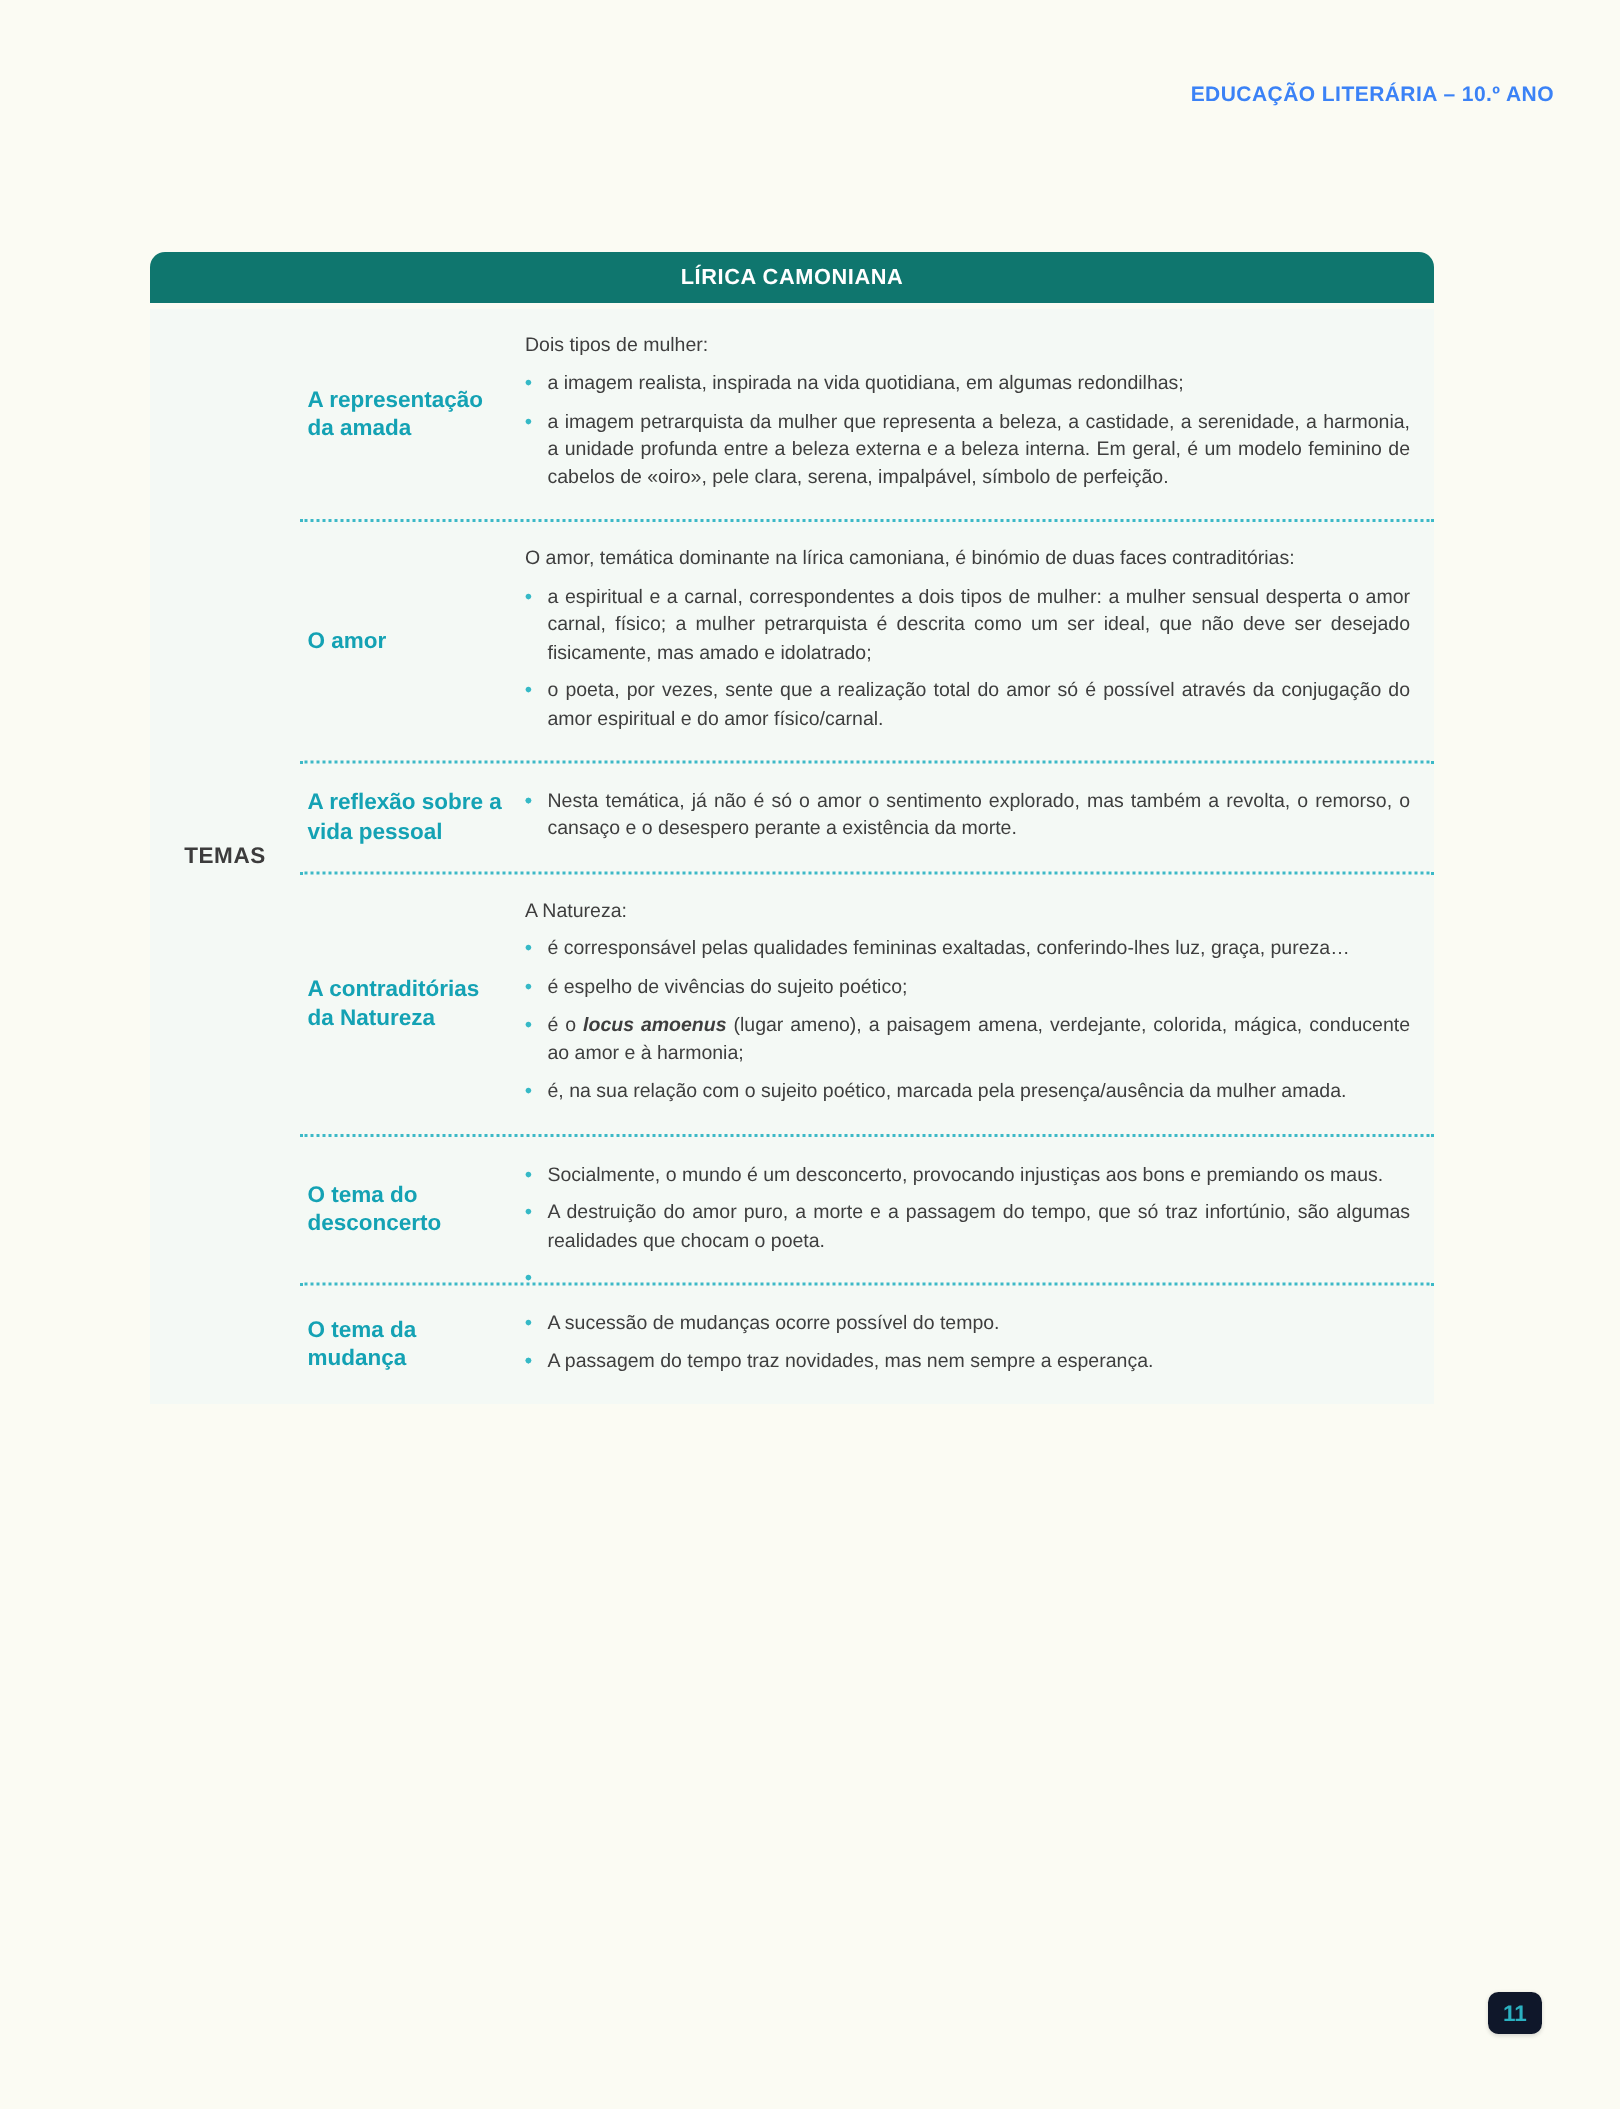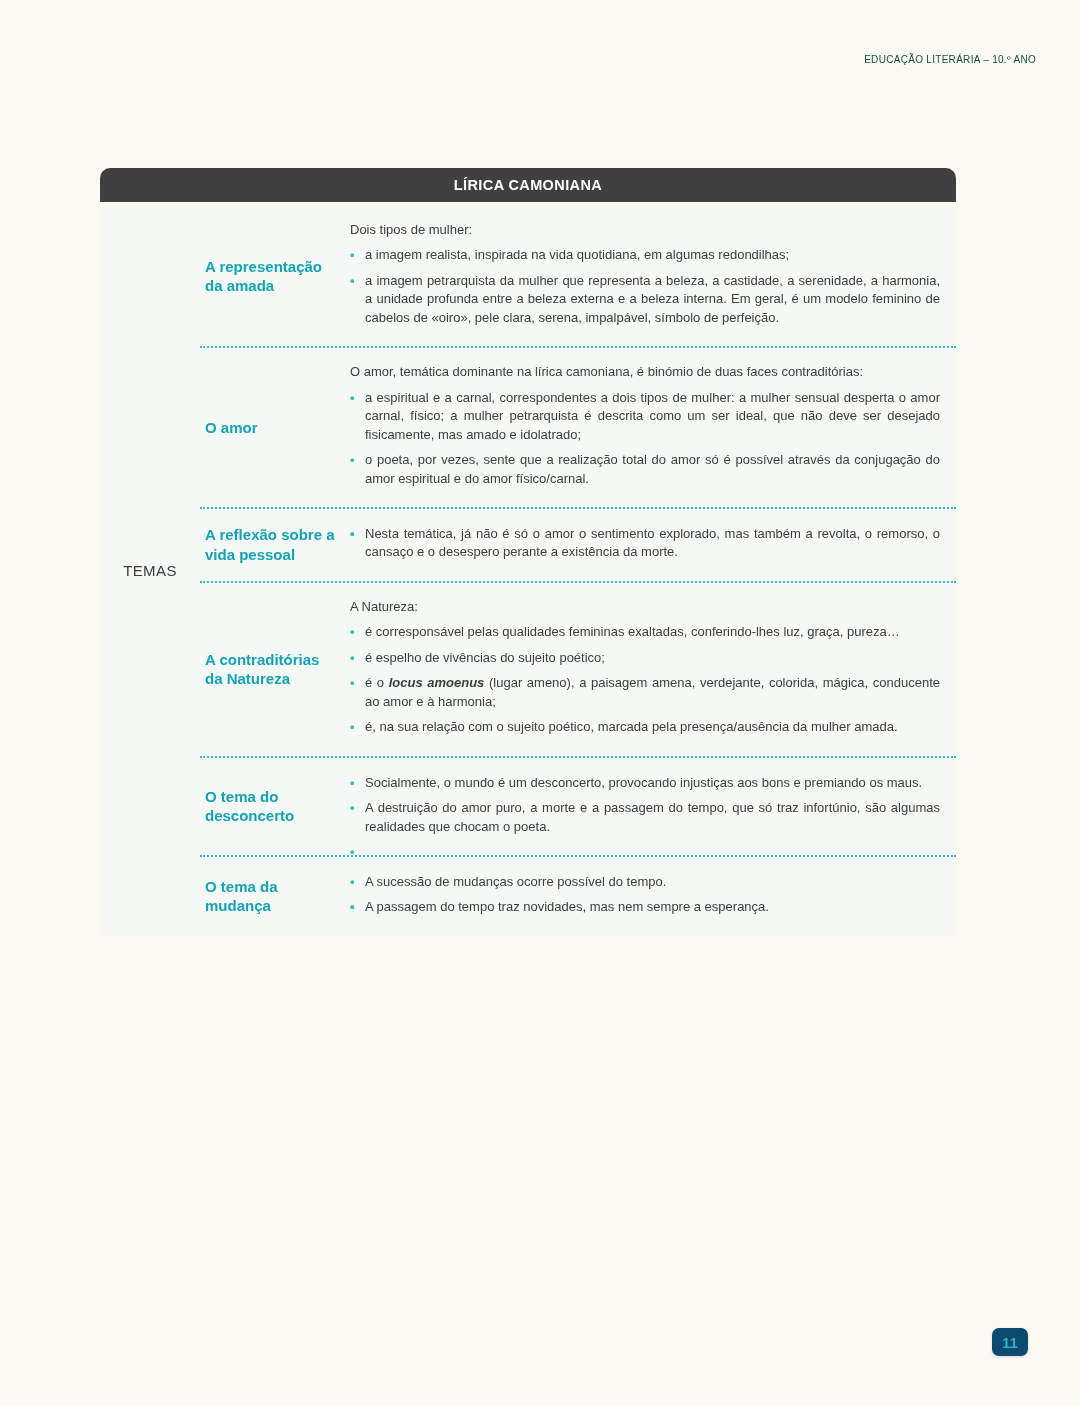--- a/index.html
+++ b/index.html
@@ -7,38 +7,38 @@
   body {
     width:1080px; height:1406px;
     background:#fbfbf3;
     font-family:"Liberation Sans", "DejaVu Sans", sans-serif;
     color:#3e3e3e;
     position:relative;
     overflow:hidden;
   }
   .page-header {
     position:absolute; top:54px; right:44px;
-    color:#14532d; font-size:10px; font-weight:normal; letter-spacing:.3px;
+    color:#3b82f6; font-size:14px; font-weight:bold; letter-spacing:.3px;
   }
   .table-wrap {
     position:absolute; left:100px; top:168px; width:856px;
   }
   .table-title {
-    background:#404040; color:#ffffff;
+    background:#0f766e; color:#ffffff;
     font-weight:bold; font-size:14.5px; letter-spacing:.4px;
     text-align:center; padding:9px 0;
     border-radius:10px 10px 0 0;
   }
   .table-body {
     display:flex; background:#f4f9f5; margin-top:4px;
   }
   .temas-col {
     width:100px; flex:0 0 100px;
     display:flex; align-items:center; justify-content:center;
-    font-weight:normal; font-size:15px; letter-spacing:.4px; color:#3c3c3c;
+    font-weight:bold; font-size:15px; letter-spacing:.4px; color:#3c3c3c;
   }
   .rows { flex:1; }
   .row { display:flex; }
   .row + .row { border-top:2px dotted #3cb9c7; }
   .theme-col {
     width:150px; flex:0 0 150px;
     display:flex; align-items:center;
     padding:10px 10px 10px 5px;
     color:#14a2b4; font-weight:bold; font-size:15px; line-height:1.3;
   }
@@ -51,21 +51,21 @@
   .content-col li {
     position:relative; padding-left:15px; text-align:justify; margin:7px 0;
   }
   .content-col li .dot {
     position:absolute; left:0; top:0; color:#35b9c6; font-weight:bold;
   }
   .em-phrase { font-weight:bold; font-style:italic; }
   .page-num {
     position:absolute; right:52px; bottom:50px;
     min-width:36px; height:28px;
-    background:#0c4a6e; border-radius:7px;
+    background:#0f172a; border-radius:7px;
     box-shadow:0 1px 3px rgba(0,0,0,.15);
     color:#2bb1c1; font-weight:bold; font-size:15px;
     display:flex; align-items:center; justify-content:center;
     padding:0 8px;
   }
 </style>
 </head>
 <body>
 
 <div class="page-header">

